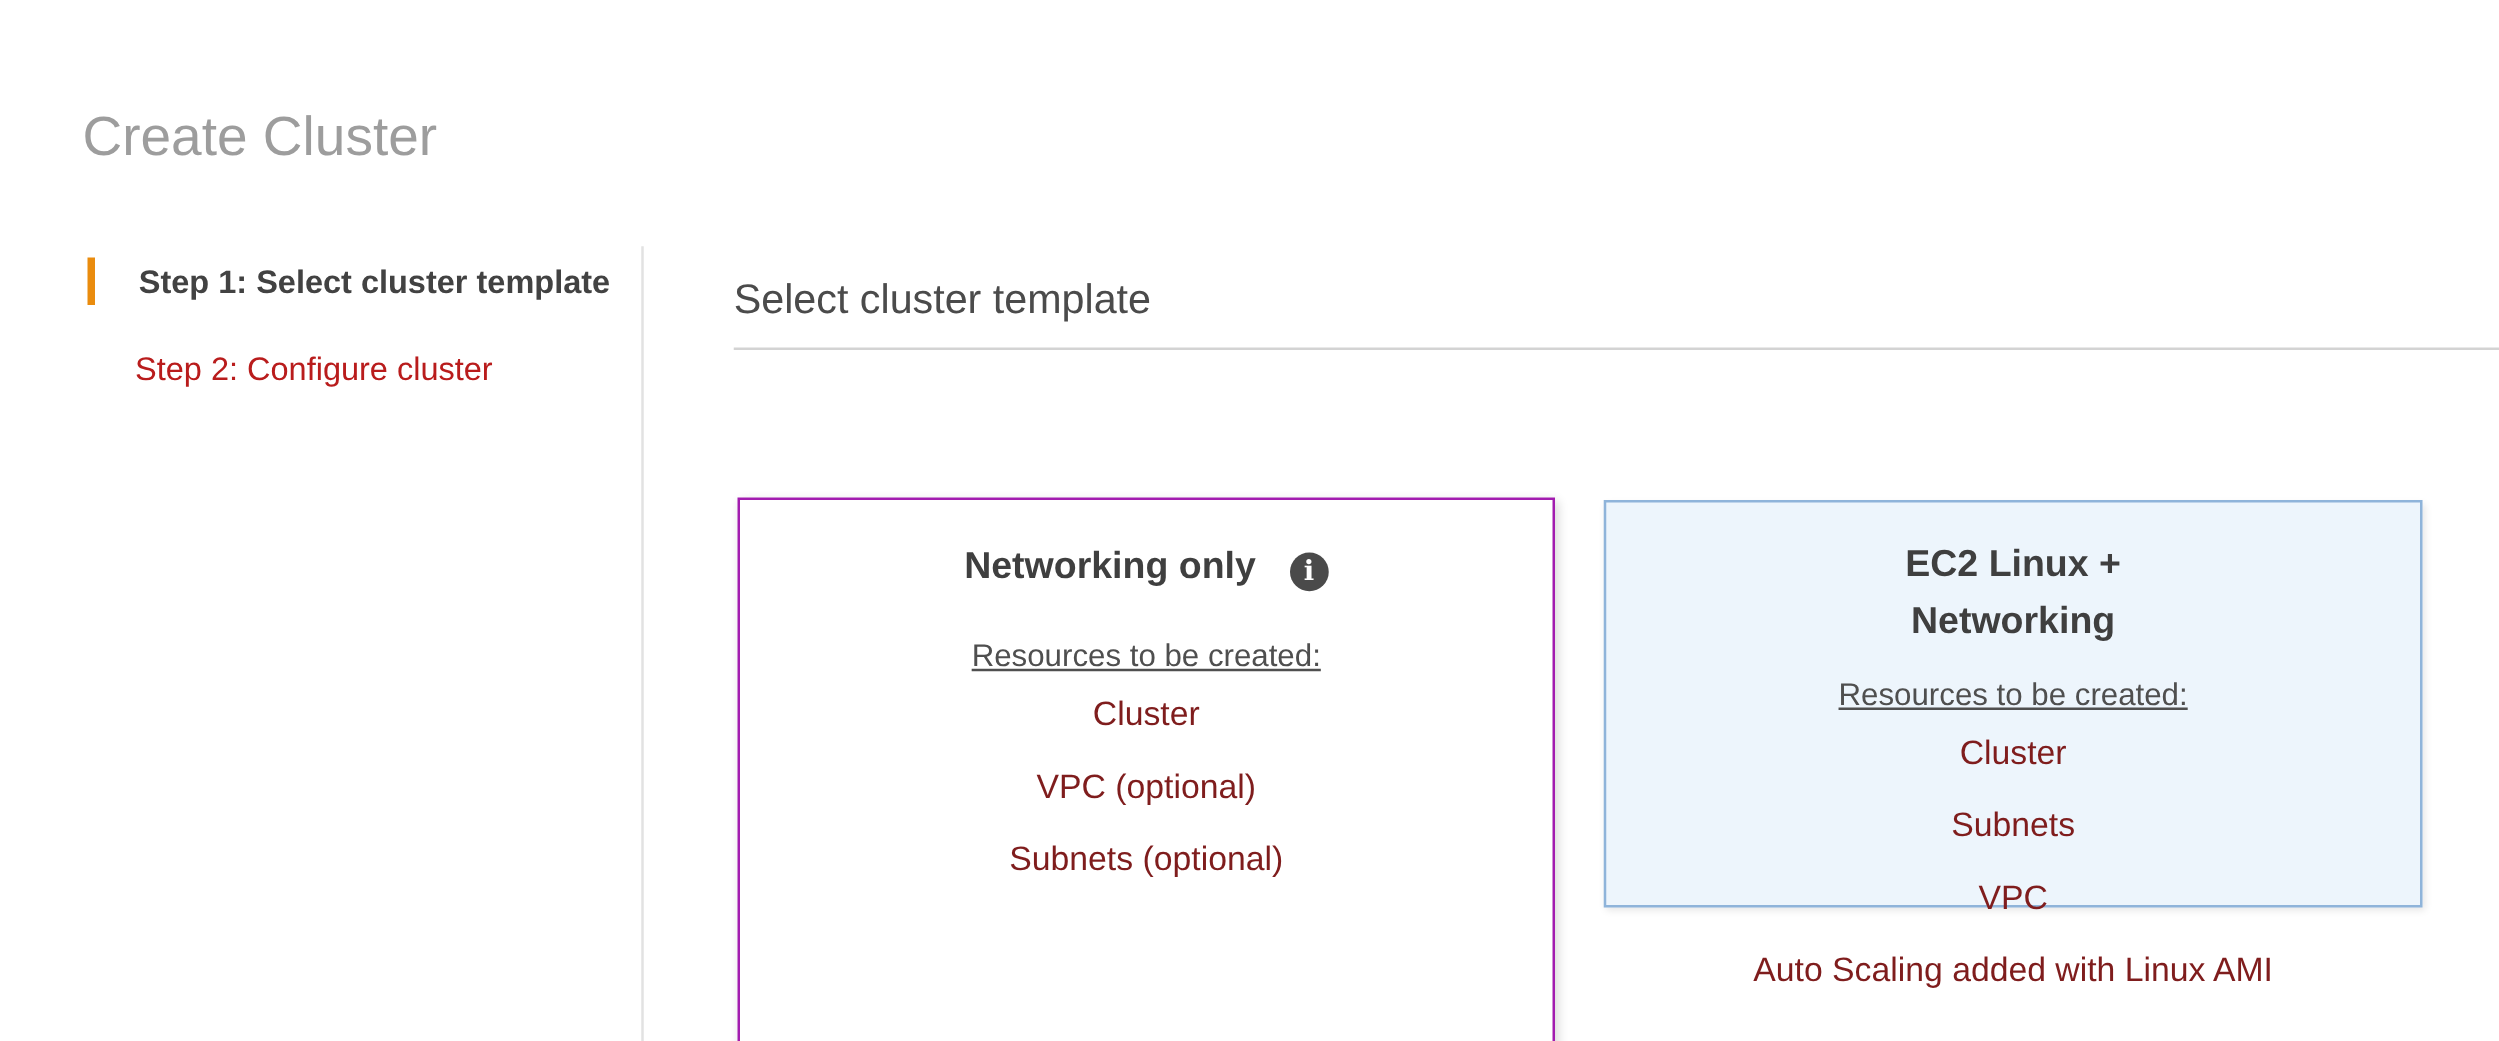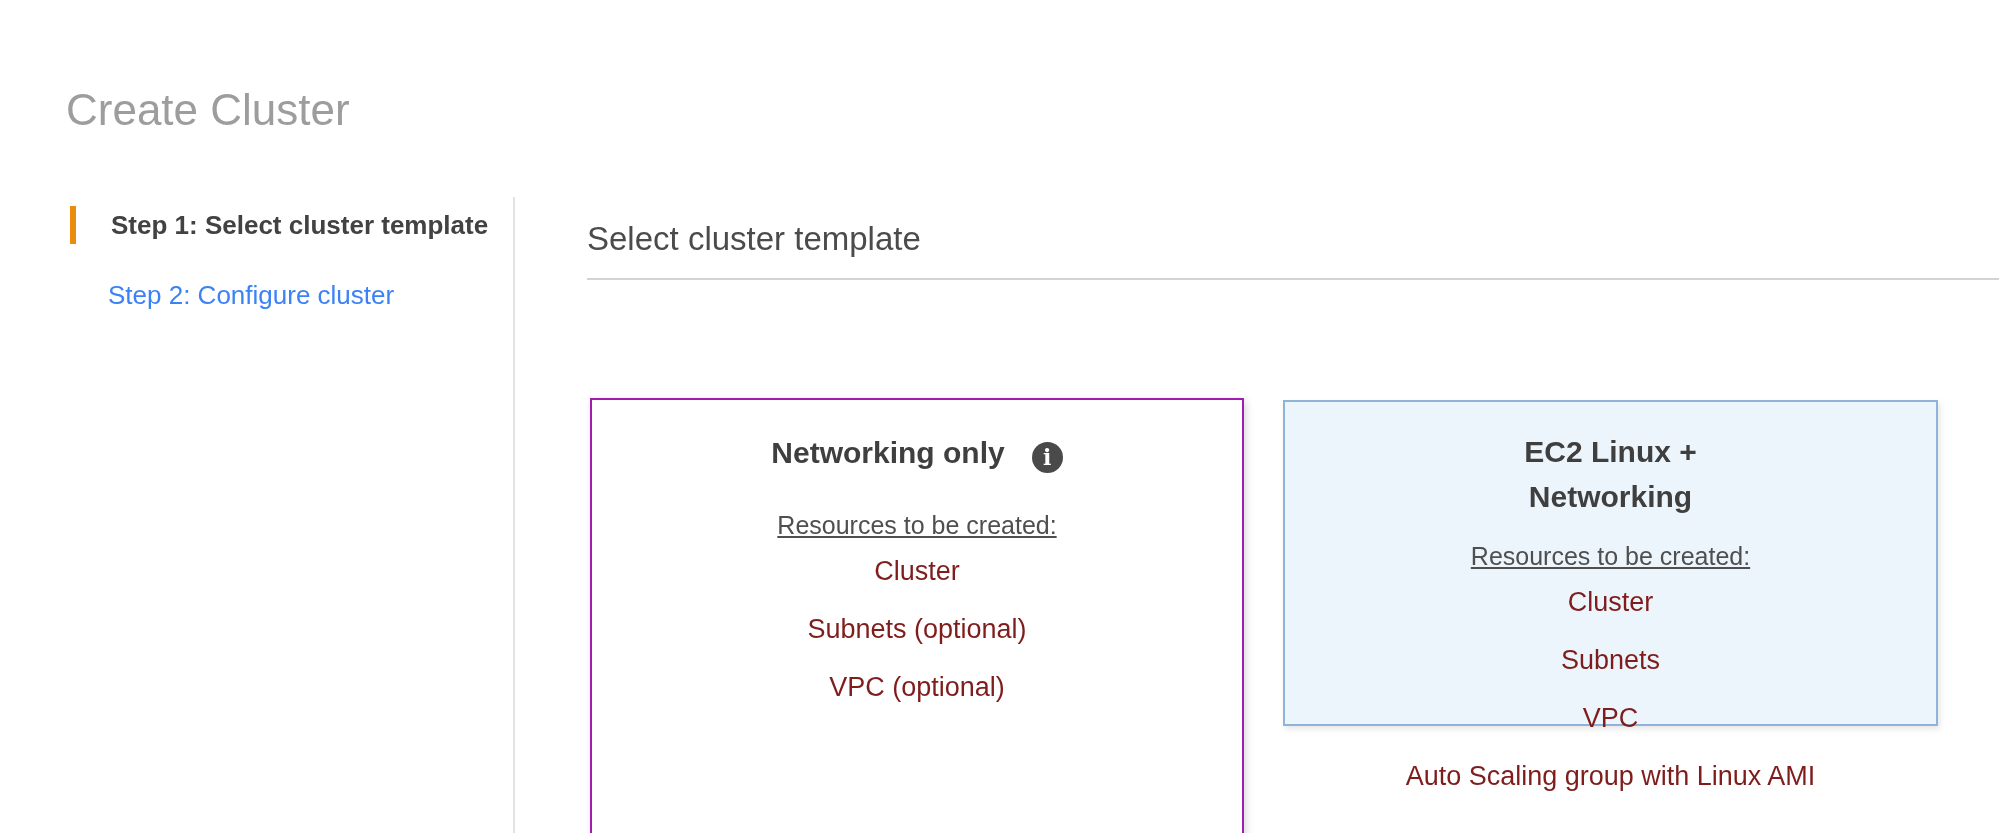--- a/index.html
+++ b/index.html
@@ -26,21 +26,21 @@
     position: absolute;
     left: 10px; top: 146px;
     width: 430px;
   }
   .step {
     font-size: 26px;
     line-height: 38px;
     padding-left: 17px;
     border-left: 6px solid transparent;
     margin-bottom: 32px;
-    color: #3b82f6;
+    color: #b91c1c;
     white-space: nowrap;
   }
   .step.active {
     border-left-color: #ea8c0e;
     color: #424242;
     font-weight: bold;
     padding-left: 20px;
   }
 
   
@@ -172,25 +172,25 @@
 
 <main class="content">
   <h2 class="section-heading">Select cluster template</h2>
   <hr class="section-rule">
 </main>
 
 <section class="card card-networking">
   <h3 class="card-title"><span>Networking only</span><span class="info-icon dark"></span></h3>
   <div class="res-heading">Resources to be created:</div>
   <div class="res-item">Cluster</div>
+  <div class="res-item">VPC (optional)</div>
   <div class="res-item">Subnets (optional)</div>
-  <div class="res-item">VPC (optional)</div>
 </section>
 
 <section class="card card-ec2">
   <h3 class="card-title">EC2 Linux +
 Networking</h3>
   <div class="res-heading">Resources to be created:</div>
   <div class="res-item">Cluster</div>
   <div class="res-item">Subnets</div>
   <div class="res-item">VPC</div>
-  <div class="res-item">Auto Scaling group with Linux AMI</div>
+  <div class="res-item">Auto Scaling added with Linux AMI</div>
 </section>
 
 </body></html>

